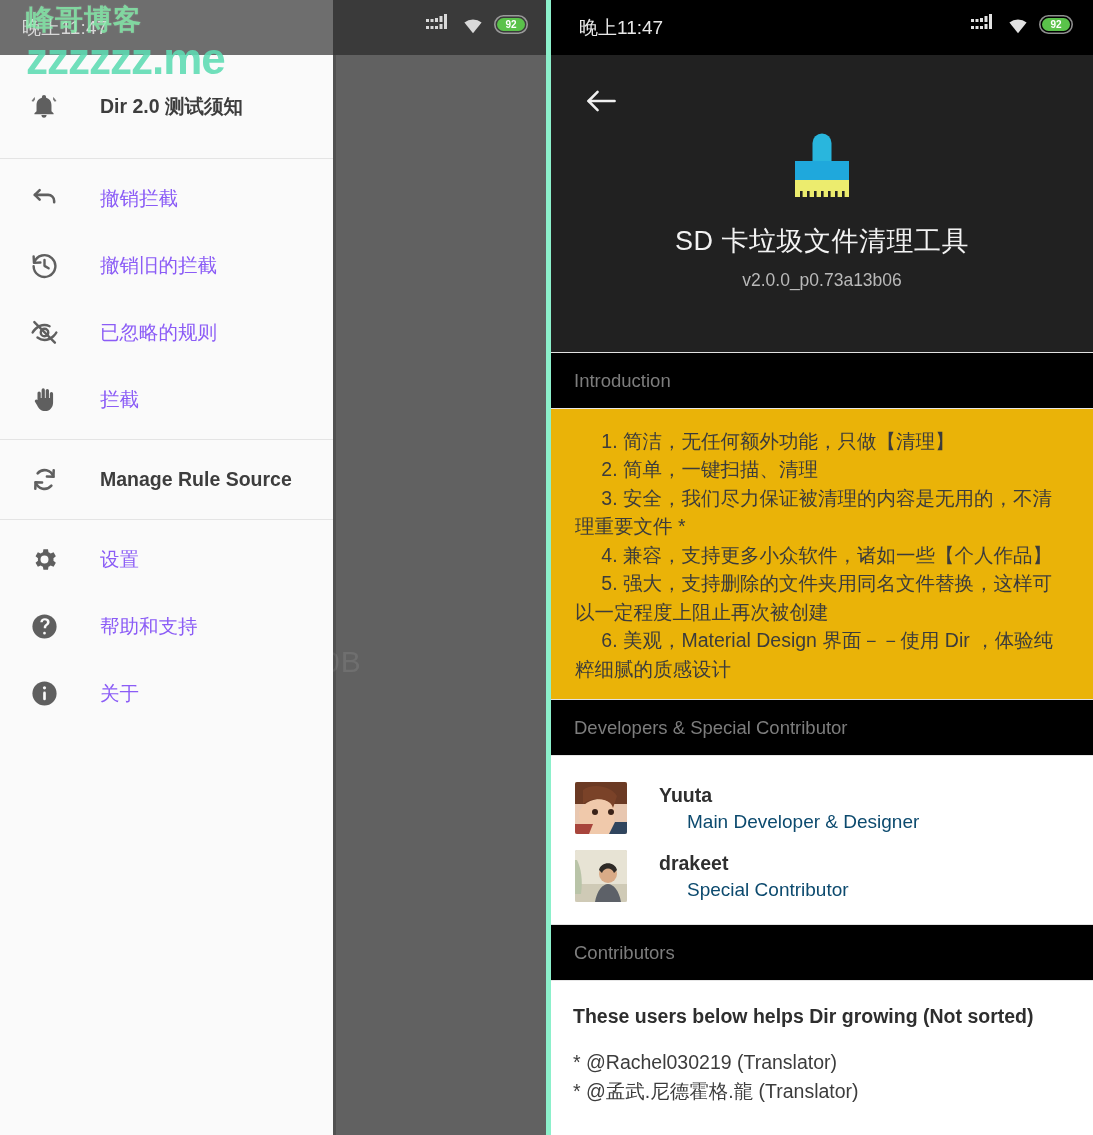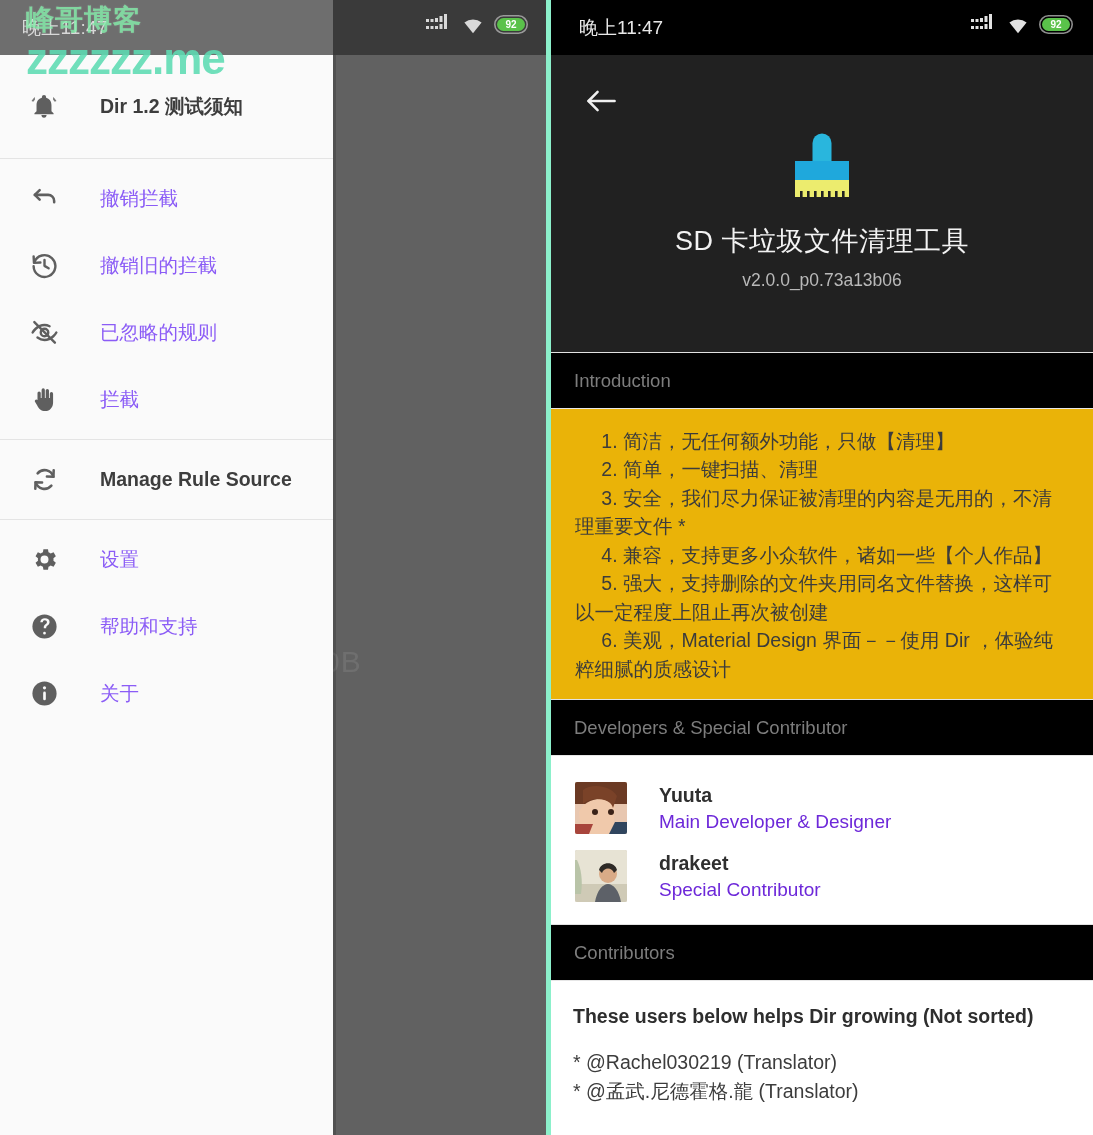--- a/index.html
+++ b/index.html
@@ -141,21 +141,21 @@
   .contrib-row{
     display:flex; align-items:center; padding:8px 0 8px 24px;gap:7px;
   }
   .avatar{
     width:52px; height:52px; min-width:52px;
     border-radius:2px; overflow:hidden;
     background:#cfc3b6;
   }
   .c-meta{ margin-left:25px; }
   .c-name{ font-size:19.5px; font-weight:bold; color:#2f2f2f; }
-  .c-role{ font-size:19px; color:#6d28d9; margin-top:4px; }
+  .c-role{ font-size:19px; color:#0c4a6e; margin-top:4px;margin-left:28px; }
   .cb-body{ background:#fff; padding:24px 22px 0 22px; }
   .cb-lead{ font-size:19.5px; font-weight:bold; color:#2e2e2e; }
   .cb-item{ font-size:19.5px; color:#3c3c3c; line-height:1.5; }
   .cb-gap{ height:20px; }
 </style>
 </head>
 <body>
 
 <div class="screens">
 
@@ -204,21 +204,21 @@
 
       <div class="drawer-head">
         <div style="height:22px"></div>
         <div class="d-item bold">
           <span class="d-ico">
             <svg width="28" height="28" viewBox="0 0 24 24" fill="#5f5f5f">
               <path d="M12 22a2.2 2.2 0 0 0 2.2-2.2H9.8A2.2 2.2 0 0 0 12 22Zm6.4-5.6v-5.1c0-3.2-1.8-5.6-4.6-6.3v-.7a1.8 1.8 0 1 0-3.6 0v.7c-2.9.7-4.6 3.1-4.6 6.3v5.1L3.8 18.2v.9h16.4v-.9Z"></path>
               <path d="M4.2 4.3 2.7 5.7a11 11 0 0 0-1.4 2.1l1.5.6a9 9 0 0 1 1.4-1.8Zm15.6 0 1.5 1.4a11 11 0 0 1 1.4 2.1l-1.5.6a9 9 0 0 0-1.4-1.8Z" opacity=".85"></path>
             </svg>
           </span>
-          <span class="d-lbl">Dir 1.2 测试须知</span>
+          <span class="d-lbl">Dir 2.0 测试须知</span>
         </div>
       </div>
       <div class="d-sep"></div>
 
       <div class="d-item">
         <span class="d-ico">
           <svg width="29" height="29" viewBox="0 0 24 24" fill="none" stroke="#5f5f5f" stroke-width="2.1" stroke-linecap="round" stroke-linejoin="round">
             <path d="M4 9h11a5 5 0 0 1 5 5v1"></path>
             <polyline points="8,5 4,9 8,13"></polyline>
           </svg>

